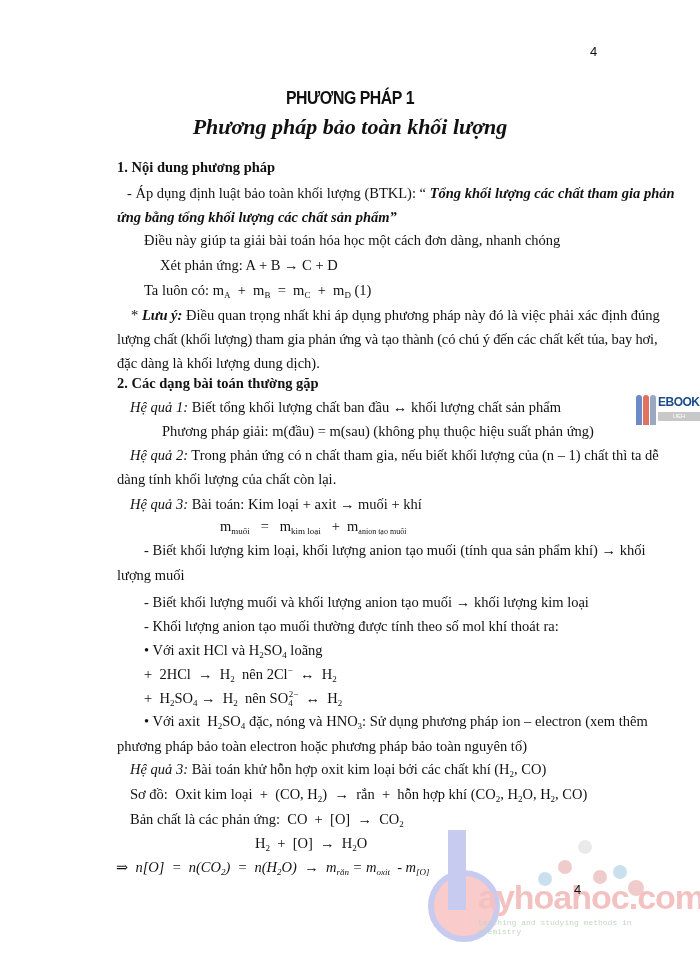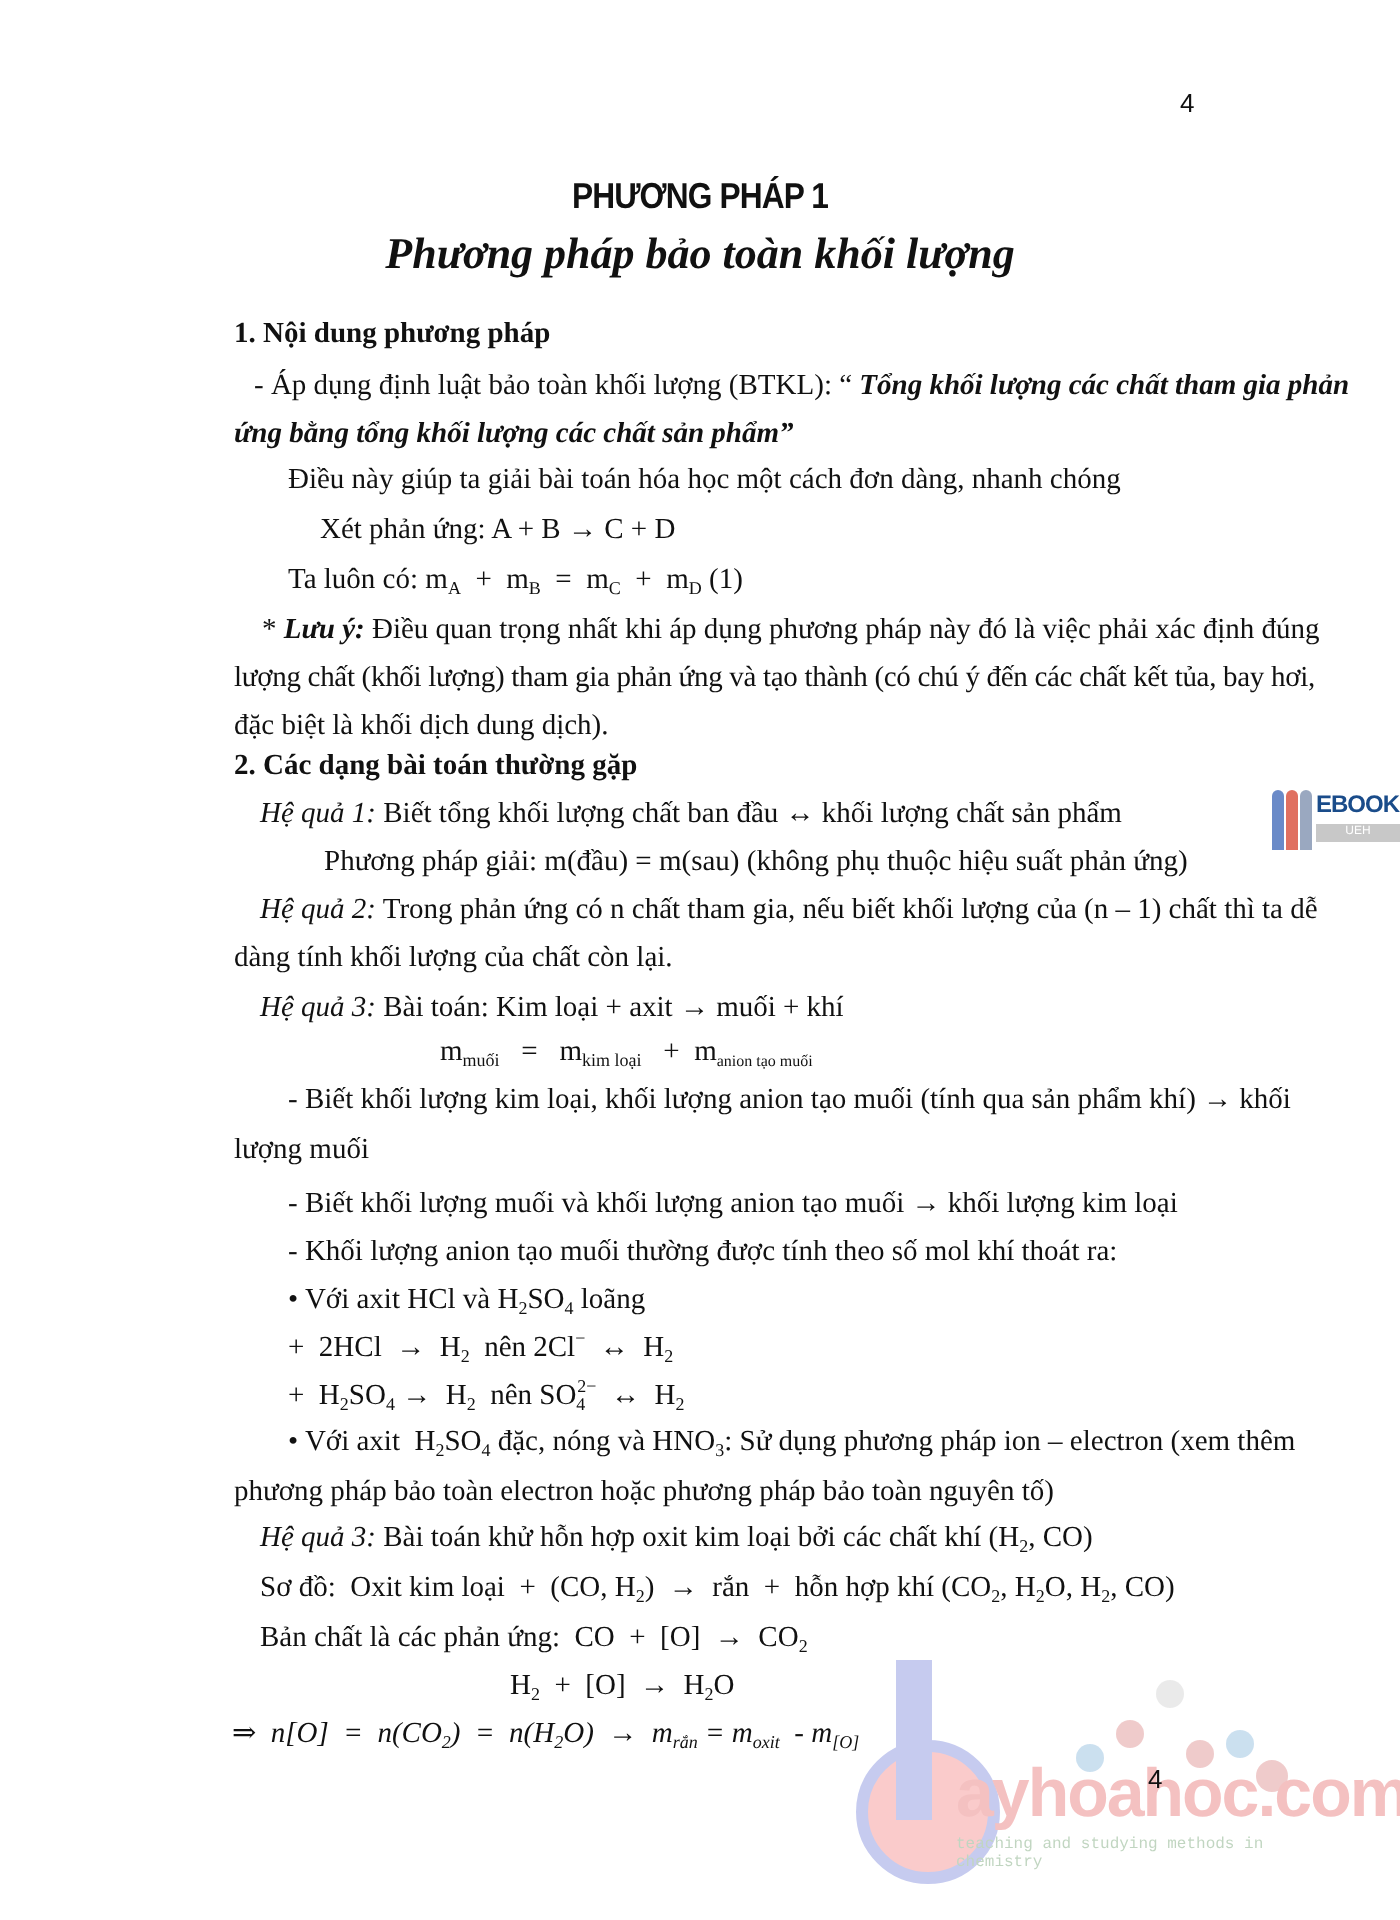--- a/index.html
+++ b/index.html
@@ -55,21 +55,21 @@
 
 <div class="line" style="left:144px;top:281px;">
   <span>Ta luôn có:  </span>
   <span>m<sub>A</sub>&nbsp; + &nbsp;m<sub>B</sub>&nbsp; = &nbsp;m<sub>C</sub>&nbsp; + &nbsp;m<sub>D</sub> (1)</span>
 </div>
 
 <div class="line" style="left:117px;top:306px;">
   <span style="padding-left:14px">* </span><span class="bi">Lưu ý:</span><span> Điều quan trọng nhất khi áp dụng phương pháp này đó là việc phải xác định đúng</span>
 </div>
 <div class="line" style="left:117px;top:330px;letter-spacing:-0.15px;">lượng chất (khối lượng) tham gia phản ứng và tạo thành (có chú ý đến các chất kết tủa, bay hơi,</div>
-<div class="line" style="left:117px;top:354px;">đặc biệt là khối dịch dung dịch).</div>
+<div class="line" style="left:117px;top:354px;">đặc dàng là khối lượng dung dịch).</div>
 
 <div class="line b" style="left:117px;top:374px;">2. Các dạng bài toán thường gặp</div>
 
 <div class="line" style="left:130px;top:398px;">
   <span class="i">Hệ quả 1:</span><span> Biết tổng khối lượng chất ban đầu ↔ khối lượng chất sản phẩm</span>
 </div>
 <div class="line" style="left:162px;top:422px;">Phương pháp giải: m(đầu)  =  m(sau) (không phụ thuộc hiệu suất phản ứng)</div>
 
 <div class="line" style="left:130px;top:446px;">
   <span class="i">Hệ quả 2:</span><span> Trong phản ứng có n chất tham gia, nếu biết khối lượng của (n – 1) chất thì ta dễ</span>

